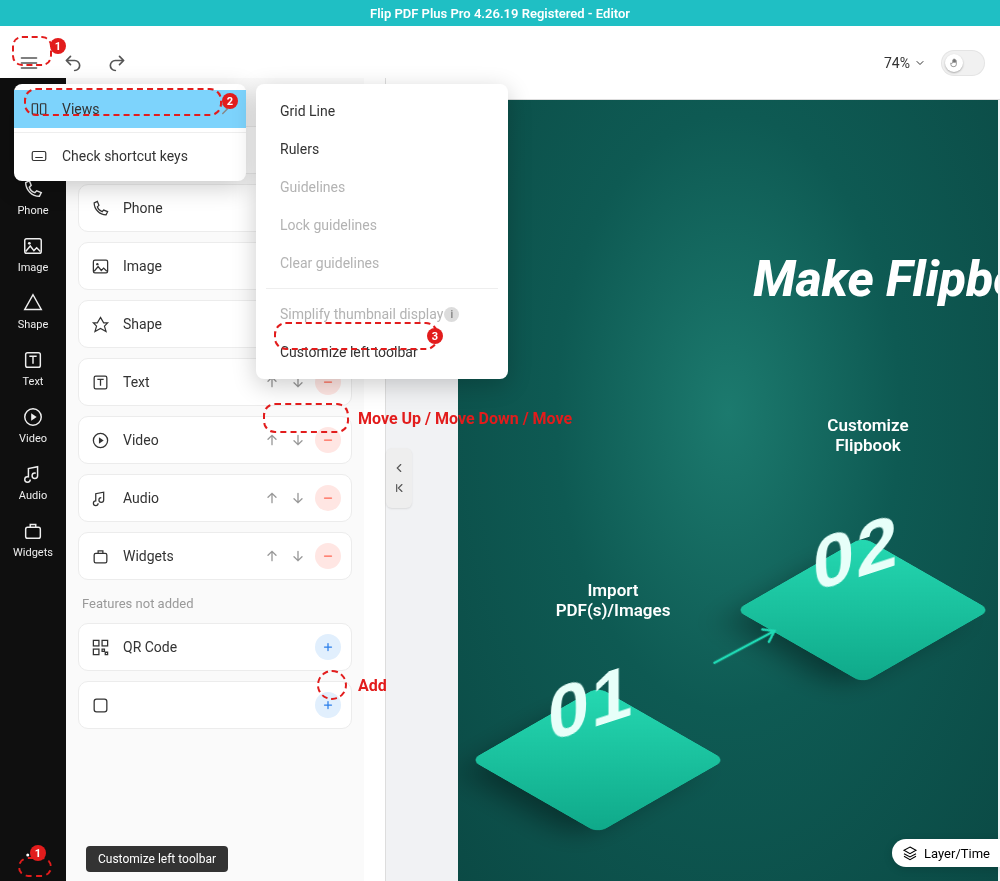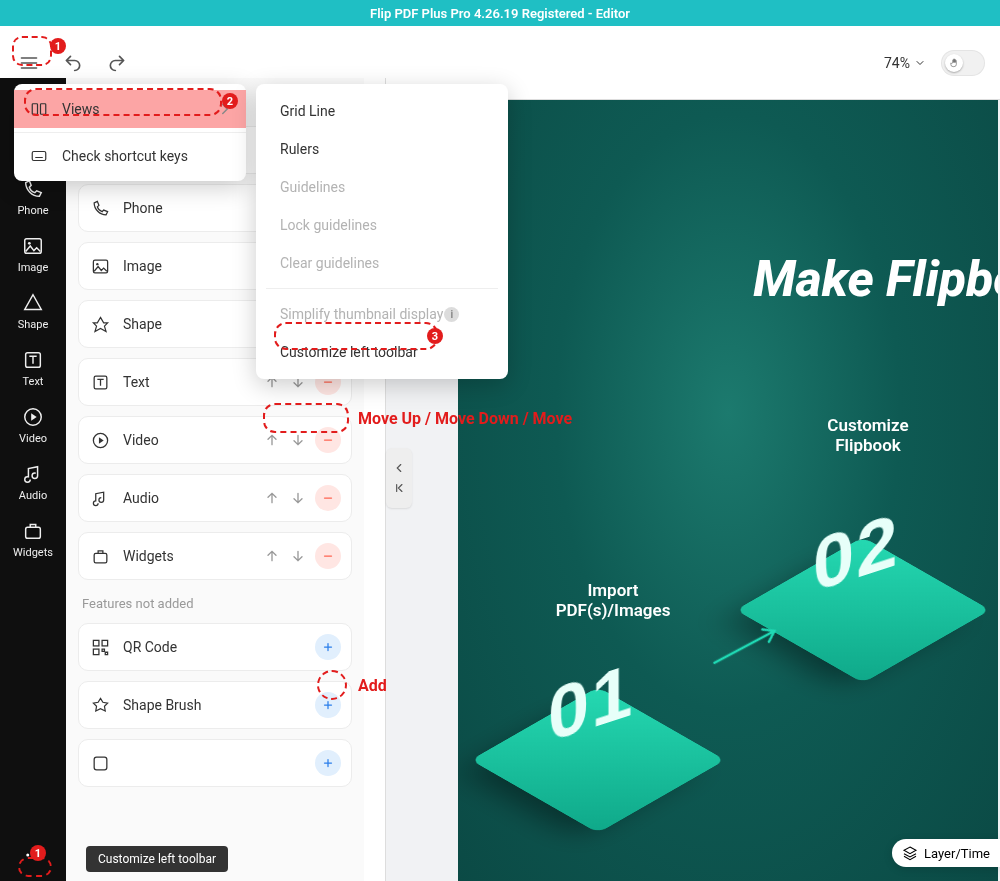--- a/index.html
+++ b/index.html
@@ -62,21 +62,21 @@
 .tile-label { position:absolute; text-align:center; color:#fff; font-weight:600; font-size:17px; width:200px; }
 .lbl-01 { left: 55px; top: 480px; text-align: center; }
 .lbl-02 { left: 310px; top: 315px; }
 .cn-arrow { position:absolute; left:250px; top:530px; color:#1fd9b4; transform: rotate(-28deg); }
 
 .layer-btn { position: absolute; right: 0; bottom: 14px; background: #fff; border-radius: 16px 0 0 16px; padding: 6px 10px; font-size: 13px; display: flex; align-items: center; gap: 6px; box-shadow: 0 2px 8px rgba(0,0,0,.15); }
 
 
 .dropdown1 { position: absolute; left: 14px; top: 84px; width: 232px; background: #fff; border-radius: 8px; box-shadow: 0 6px 24px rgba(0,0,0,.2); padding: 6px 0; z-index: 50; }
 .dd-item { display:flex; align-items:center; padding: 10px 16px; font-size: 14px; color:#333; gap:14px; position:relative; }
-.dd-item.hov { background:#fca5a5; }
+.dd-item.hov { background:#7dd3fc; }
 .dd-item svg { width:18px; height:18px; }
 .dd-chev { position:absolute; right:12px; color:#888; }
 .dd-div { height:1px; background:#eee; margin:4px 0; }
 
 .dropdown2 { position: absolute; left: 256px; top: 84px; width: 252px; background: #fff; border-radius: 8px; box-shadow: 0 6px 24px rgba(0,0,0,.2); padding: 8px 0; z-index: 50; }
 .dd2-item { padding: 11px 24px; font-size: 14px; color:#333; }
 .dd2-item.dim { color:#b3b3b3; }
 .dd2-div { height:1px; background:#eee; margin:6px 10px; }
 .dd2-last { display:flex; align-items:center; gap:1px; }
 .info-i{ width:15px; height:15px; border-radius:50%; background:#dcdcdc; color:#888; font-size:10px; display:inline-flex; align-items:center; justify-content:center; font-weight:700;}
@@ -343,33 +343,20 @@
           </svg>
         </span>
       <span class="grow">QR Code</span>
       <span class="add-btn">
           <svg viewBox="0 0 24 24">
             <path d="M12 5v14M5 12h14" stroke="currentColor" stroke-width="2.5" stroke-linecap="round"></path>
           </svg>
         </span>
     </div>
 
-    <div class="card">
-      <span class="card-icon">
-          <svg viewBox="0 0 24 24">
-            <path d="M12 3l3 5 6 1-4 4 1 6-6-3-6 3 1-6-4-4 6-1 3-5z" stroke="currentColor" stroke-width="1.5" fill="none"></path>
-          </svg>
-        </span>
-      <span class="grow">Shape Brush</span>
-      <span class="add-btn">
-          <svg viewBox="0 0 24 24">
-            <path d="M12 5v14M5 12h14" stroke="currentColor" stroke-width="2.5" stroke-linecap="round"></path>
-          </svg>
-        </span>
-    </div>
 
     <div class="card" style="margin-bottom:0">
       <span class="card-icon">
           <svg viewBox="0 0 24 24">
             <rect x="4" y="4" width="16" height="16" rx="3" stroke="currentColor" stroke-width="1.6" fill="none"></rect>
           </svg>
         </span>
       <span class="grow"></span>
       <span class="add-btn">
           <svg viewBox="0 0 24 24">

